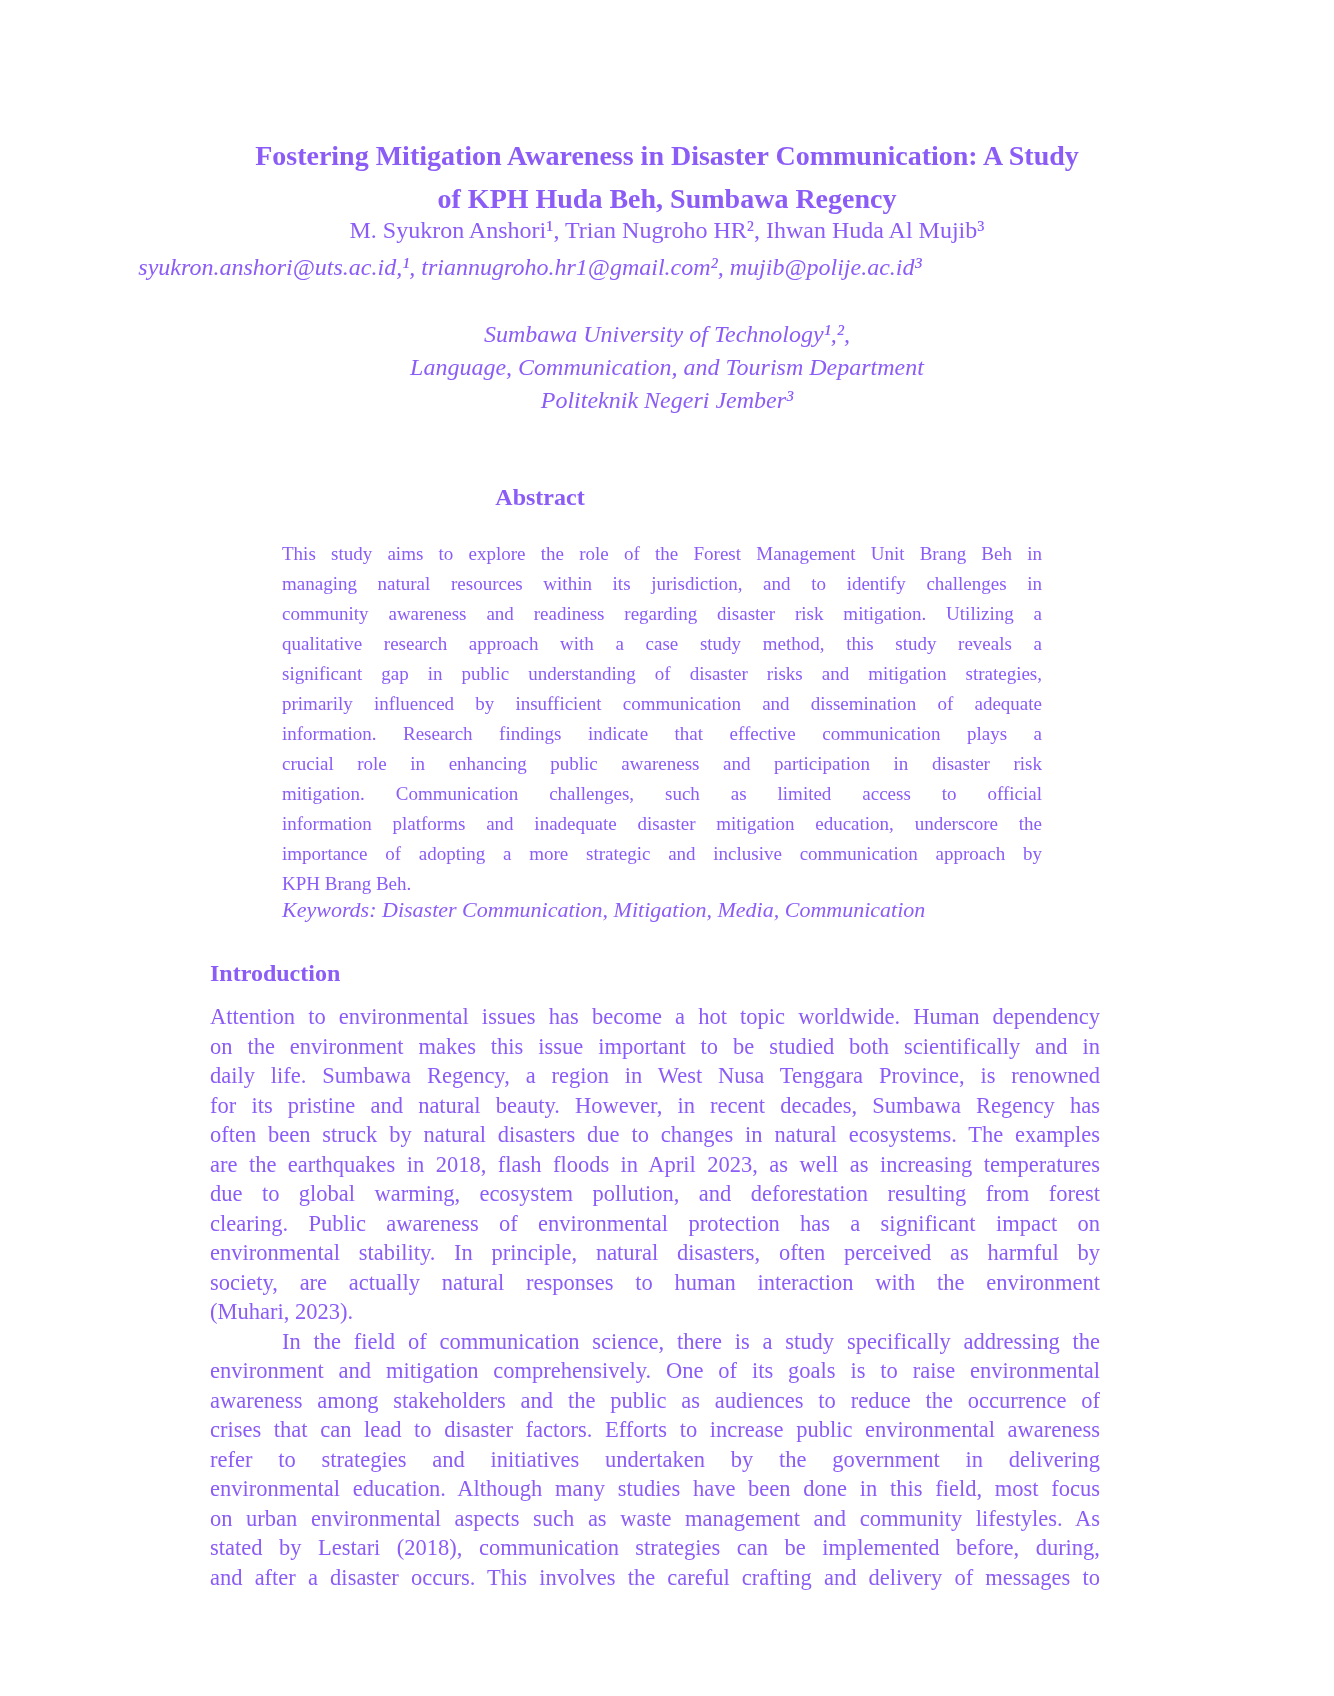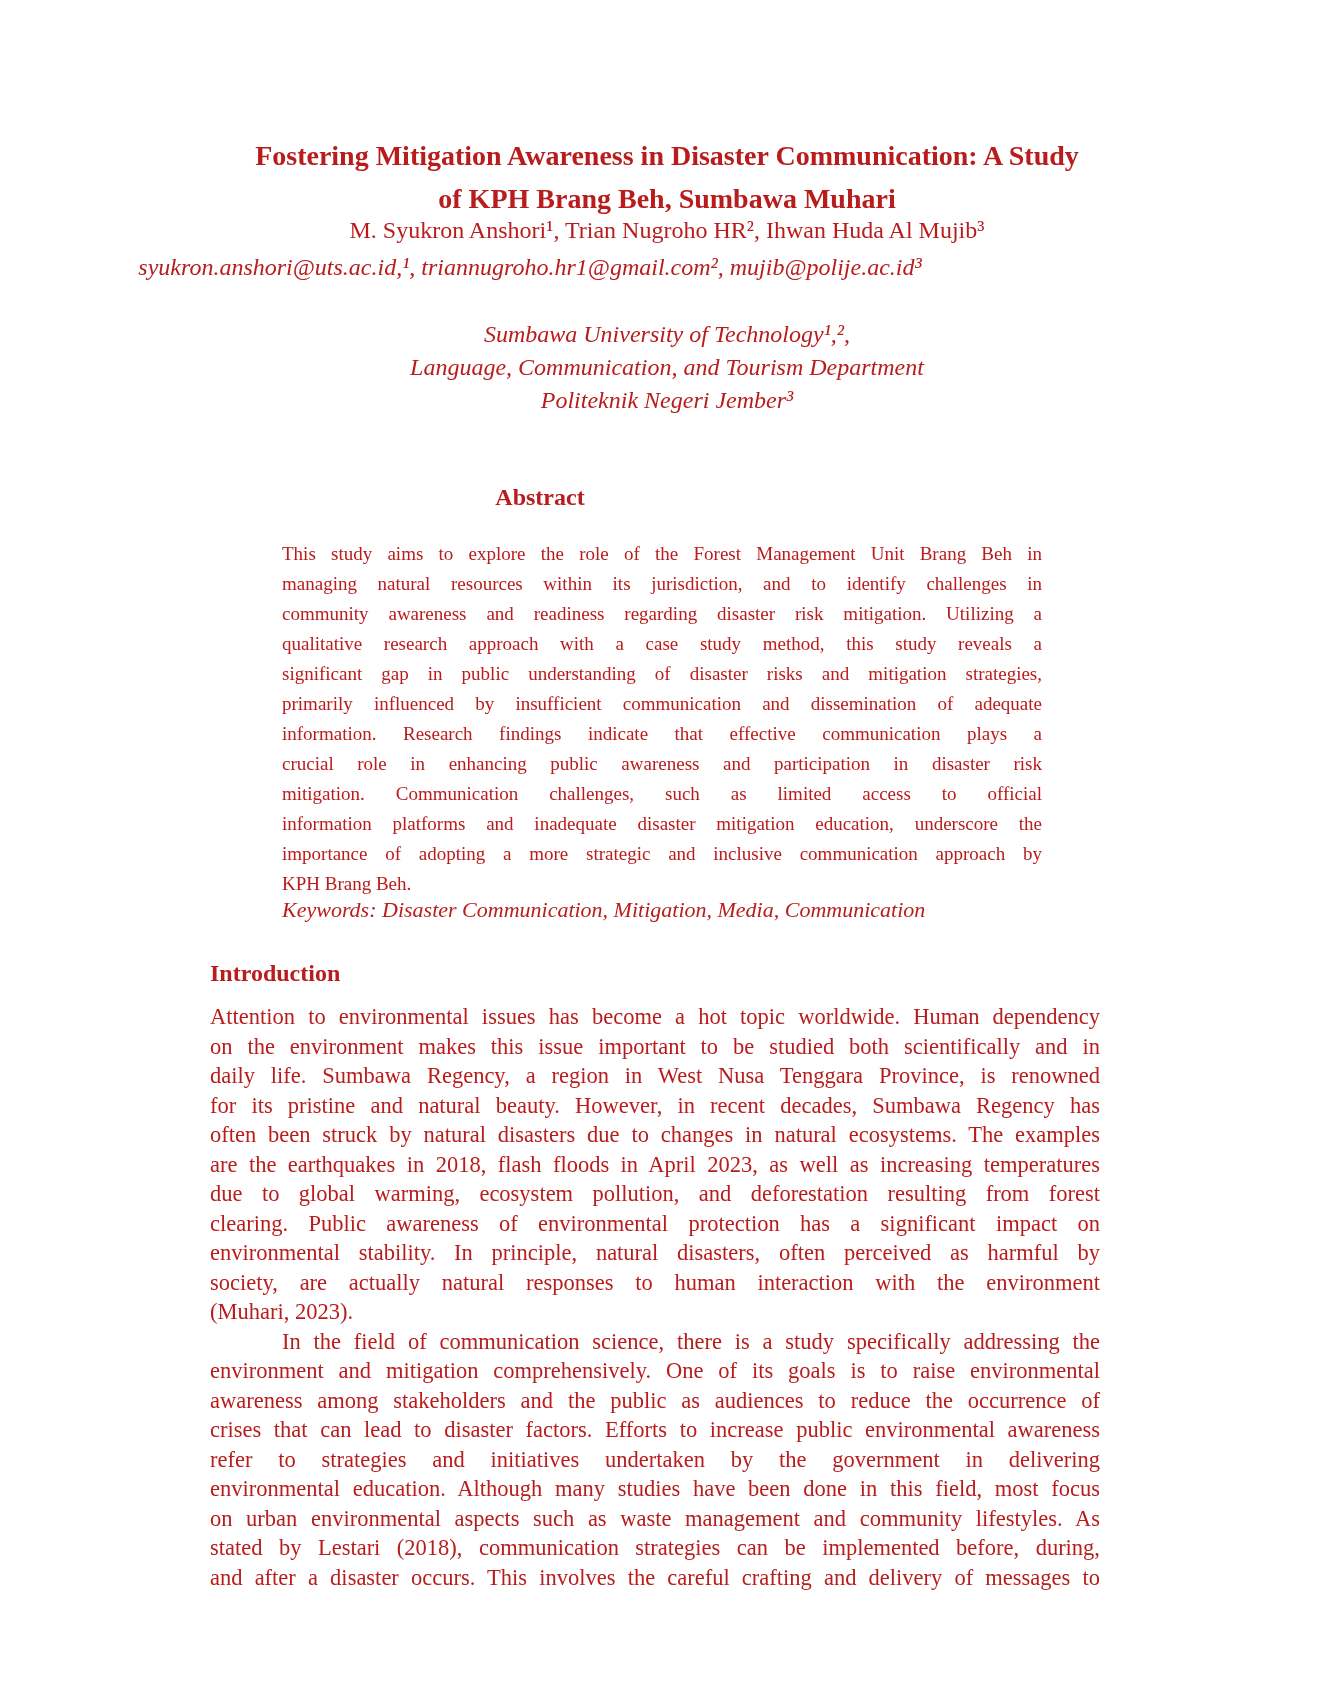--- a/index.html
+++ b/index.html
@@ -5,21 +5,21 @@
   html, body {
     margin: 0;
     padding: 0;
     background: #ffffff;
   }
   .page {
     position: relative;
     width: 1334px;
     height: 1696px;
     background: #ffffff;
-    color: #b91c1c;
+    color: #8b5cf6;
     font-family: "Liberation Serif", "DejaVu Serif", serif;
     overflow: hidden;
   }
   .title-block {
     position: absolute;
     top: 134px;
     left: 0;
     width: 1334px;
     text-align: center;
     font-size: 28px;
@@ -113,21 +113,21 @@
     font-size: 31px;
   }
 </style>
 </head>
 <body>
 
 <div class="page">
 
   <div class="title-block">
     <div>Fostering Mitigation Awareness in Disaster Communication: A Study</div>
-    <div>of KPH Brang Beh, Sumbawa Muhari</div>
+    <div>of KPH Huda Beh, Sumbawa Regency</div>
   </div>
 
   <div class="authors">M. Syukron Anshori¹, Trian Nugroho HR², Ihwan Huda Al Mujib³</div>
 
   <div class="emails">syukron.anshori@uts.ac.id,¹, triannugroho.hr1@gmail.com², mujib@polije.ac.id³</div>
 
   <div class="affiliation">
       <div class="line">Sumbawa University of Technology¹,²,</div>
       <div class="line">Language, Communication, and Tourism Department</div>
       <div class="line">Politeknik Negeri Jember³</div>

